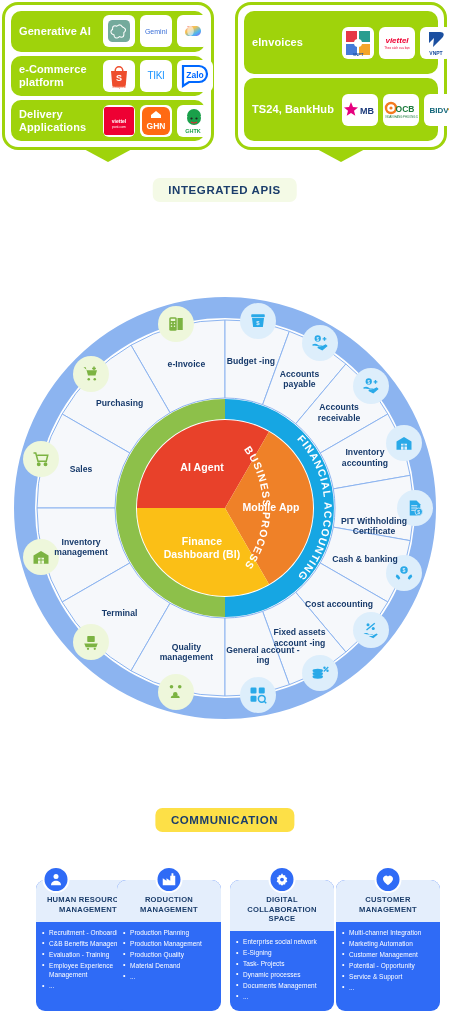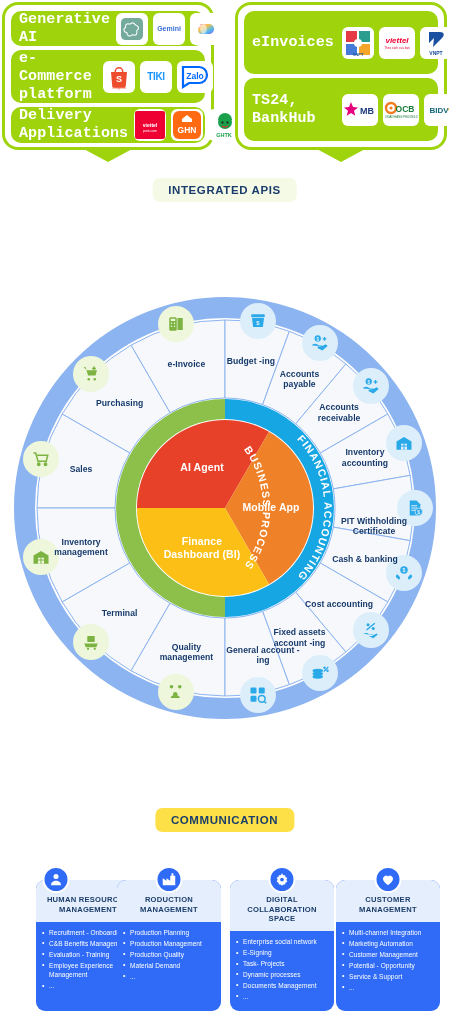--- a/index.html
+++ b/index.html
@@ -13,32 +13,32 @@
     border:3px solid #9fd30b; border-radius:16px; background:#ffffff;
     padding:6px; display:flex; flex-direction:column; gap:4px;
   }
   .grp.left { left:2px; }
   .grp.right { left:235px; }
   .grp-row {
     flex:1; background:#9fd30b; border-radius:10px;
     display:flex; align-items:center; padding:0 8px; gap:6px;
   }
   .grp-row .rlabel {
-    color:#ffffff; font-weight:bold; font-size:15px; line-height:1.18;
-    flex:0 0 78px; letter-spacing:.1px;font-family:Liberation Mono, monospace;
+    color:#ffffff; font-weight:bold; font-size:11px; line-height:1.18;
+    flex:0 0 78px; letter-spacing:.1px;
   }
   .grp.right .grp-row .rlabel { flex:0 0 84px; }
   .logos { display:flex; gap:5px; flex:1; justify-content:flex-end; align-items:center; }
   .logo-tile {
     width:32px; height:32px; background:#fff; border-radius:6px;
     display:flex; align-items:center; justify-content:center;
     overflow:hidden; flex:0 0 auto;
   }
   .logo-tile.wide { width:36px; }
-  .logo-txt { font-size:7px; font-weight:bold; text-align:left; line-height:1; }
+  .logo-txt { font-size:7px; font-weight:normal; text-align:left; line-height:1; }
 
   
   .downarrow { position:absolute; top:148px; width:0; height:0;
     border-left:26px solid transparent; border-right:26px solid transparent;
     border-top:14px solid #9fd30b; }
   .downarrow.l { left:82px; }
   .downarrow.r { left:315px; }
 
   
   .banner {

